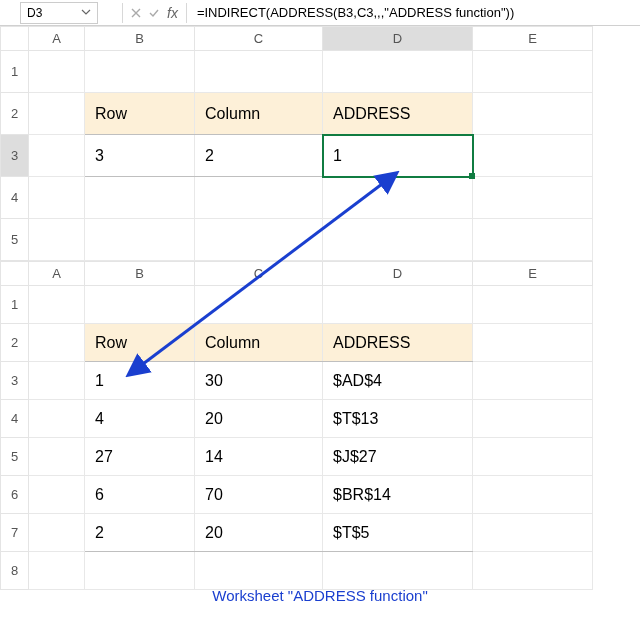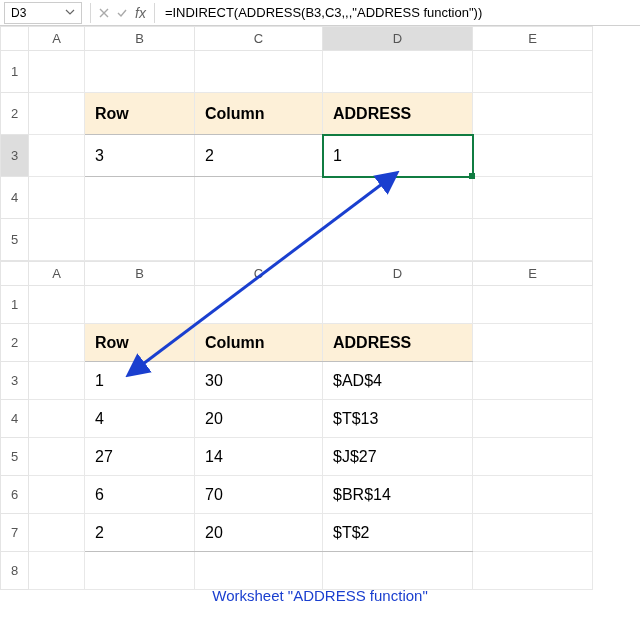--- a/index.html
+++ b/index.html
@@ -17,21 +17,21 @@
     align-items: center;
     height: 26px;
     border-bottom: 1px solid #d0d0d0;
     background: #fff;
     font-size: 13px;
   }
   .namebox {
     width: 78px;
     height: 22px;
     border: 1px solid #ccc;
-    margin: 0 4px;
+    margin: 0 20px;
     padding: 0 6px;
     display: flex;
     align-items: center;
     justify-content: space-between;
     font-size: 12px;
   }
   .namebox .chev svg { width: 10px; height: 10px; stroke:#666; }
   .fx-divider { width:1px; height:20px; background:#d8d8d8; margin:0 4px; }
   .fx-btn { width:18px; display:flex; justify-content:center; align-items:center; color:#888;}
   .fx-btn svg { width:12px; height:12px; }
@@ -62,21 +62,21 @@
   .colA { width: 56px; }
   .colB { width: 110px; }
   .colC { width: 128px; }
   .colD { width: 150px; }
   .colE { width: 120px; }
   .grid1 td, .grid1 th.rowhdr { height: 42px; }
   .grid2 td, .grid2 th.rowhdr { height: 38px; }
   
   .hdrcell {
     background: #fdf0d8 !important;
-    font-weight: bold;
+    font-weight: normal;
     border-top: 1px solid #bfbfbf !important;
     border-bottom: 1px solid #bfbfbf !important;
   }
 
   .selected {
     outline: 2px solid #107c41;
     outline-offset: -1px;
     position: relative;
   }
   .selected::after {
@@ -255,21 +255,21 @@
     <td>6</td>
     <td>70</td>
     <td>$BR$14</td>
     <td></td>
   </tr>
   <tr>
     <th class="rowhdr">7</th>
     <td></td>
     <td style="border-bottom:1px solid #bfbfbf">2</td>
     <td style="border-bottom:1px solid #bfbfbf">20</td>
-    <td style="border-bottom:1px solid #bfbfbf">$T$2</td>
+    <td style="border-bottom:1px solid #bfbfbf">$T$5</td>
     <td></td>
   </tr>
   <tr>
     <th class="rowhdr">8</th>
     <td></td>
         <td></td>
         <td></td>
         <td></td>
         <td></td>
   </tr>

